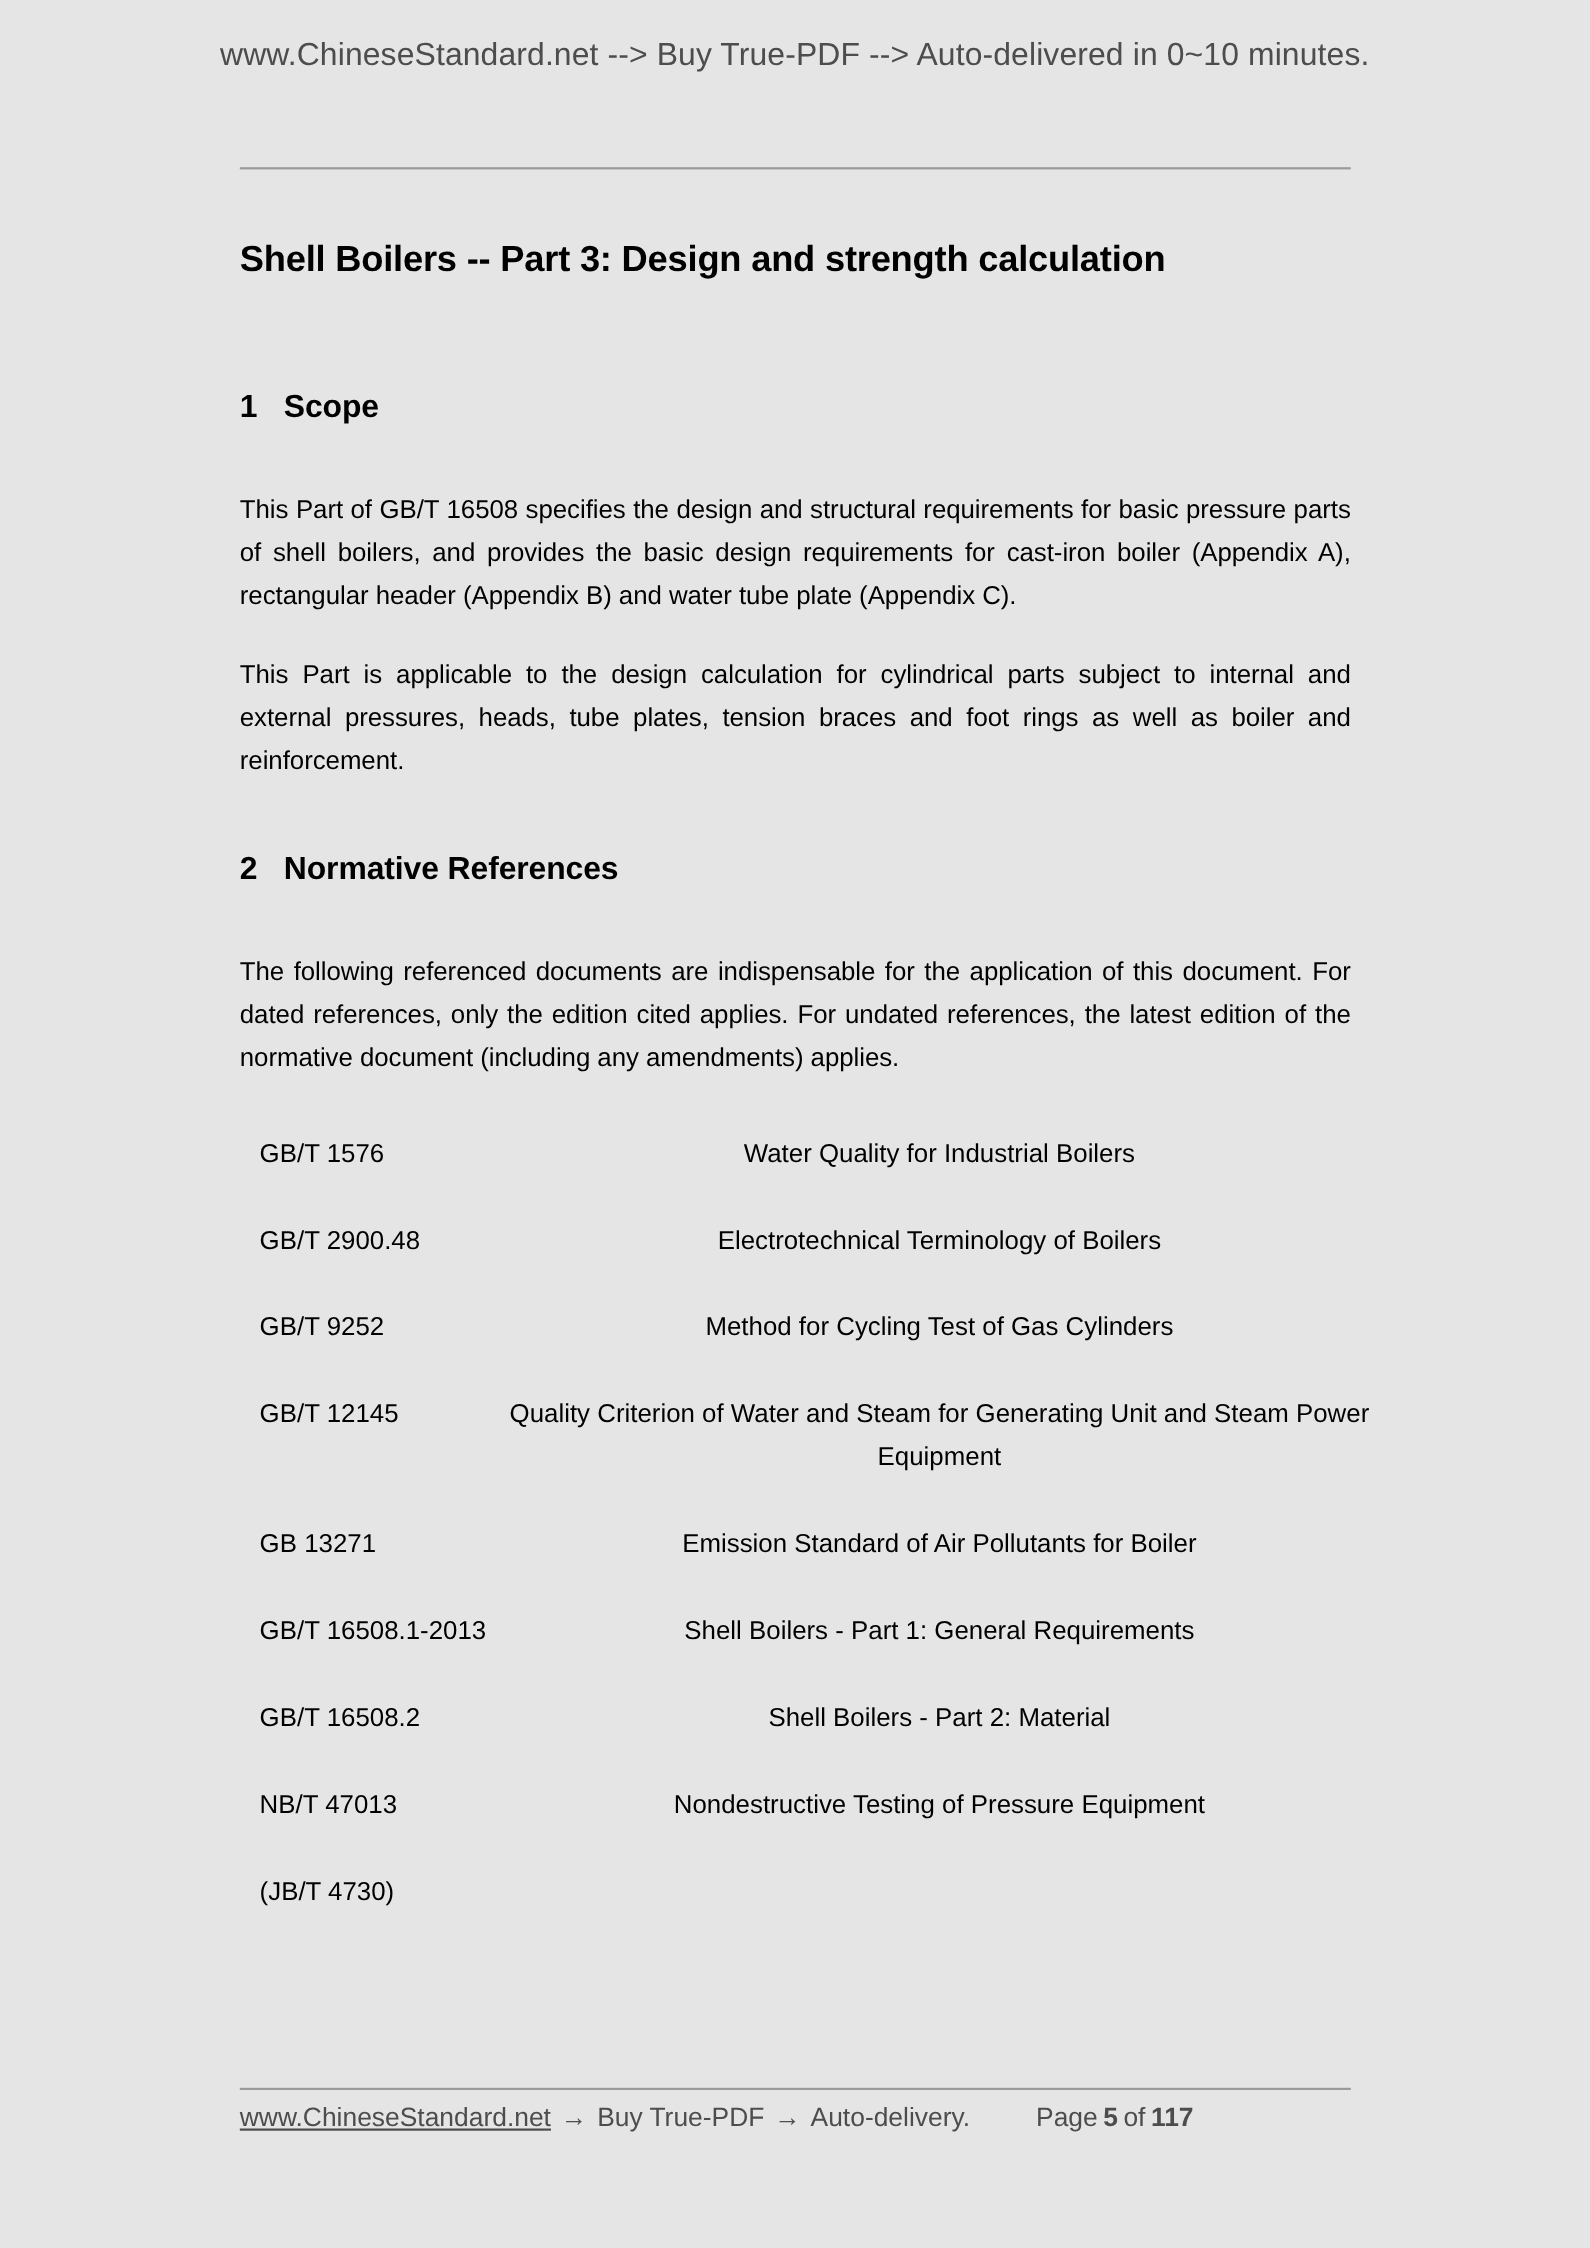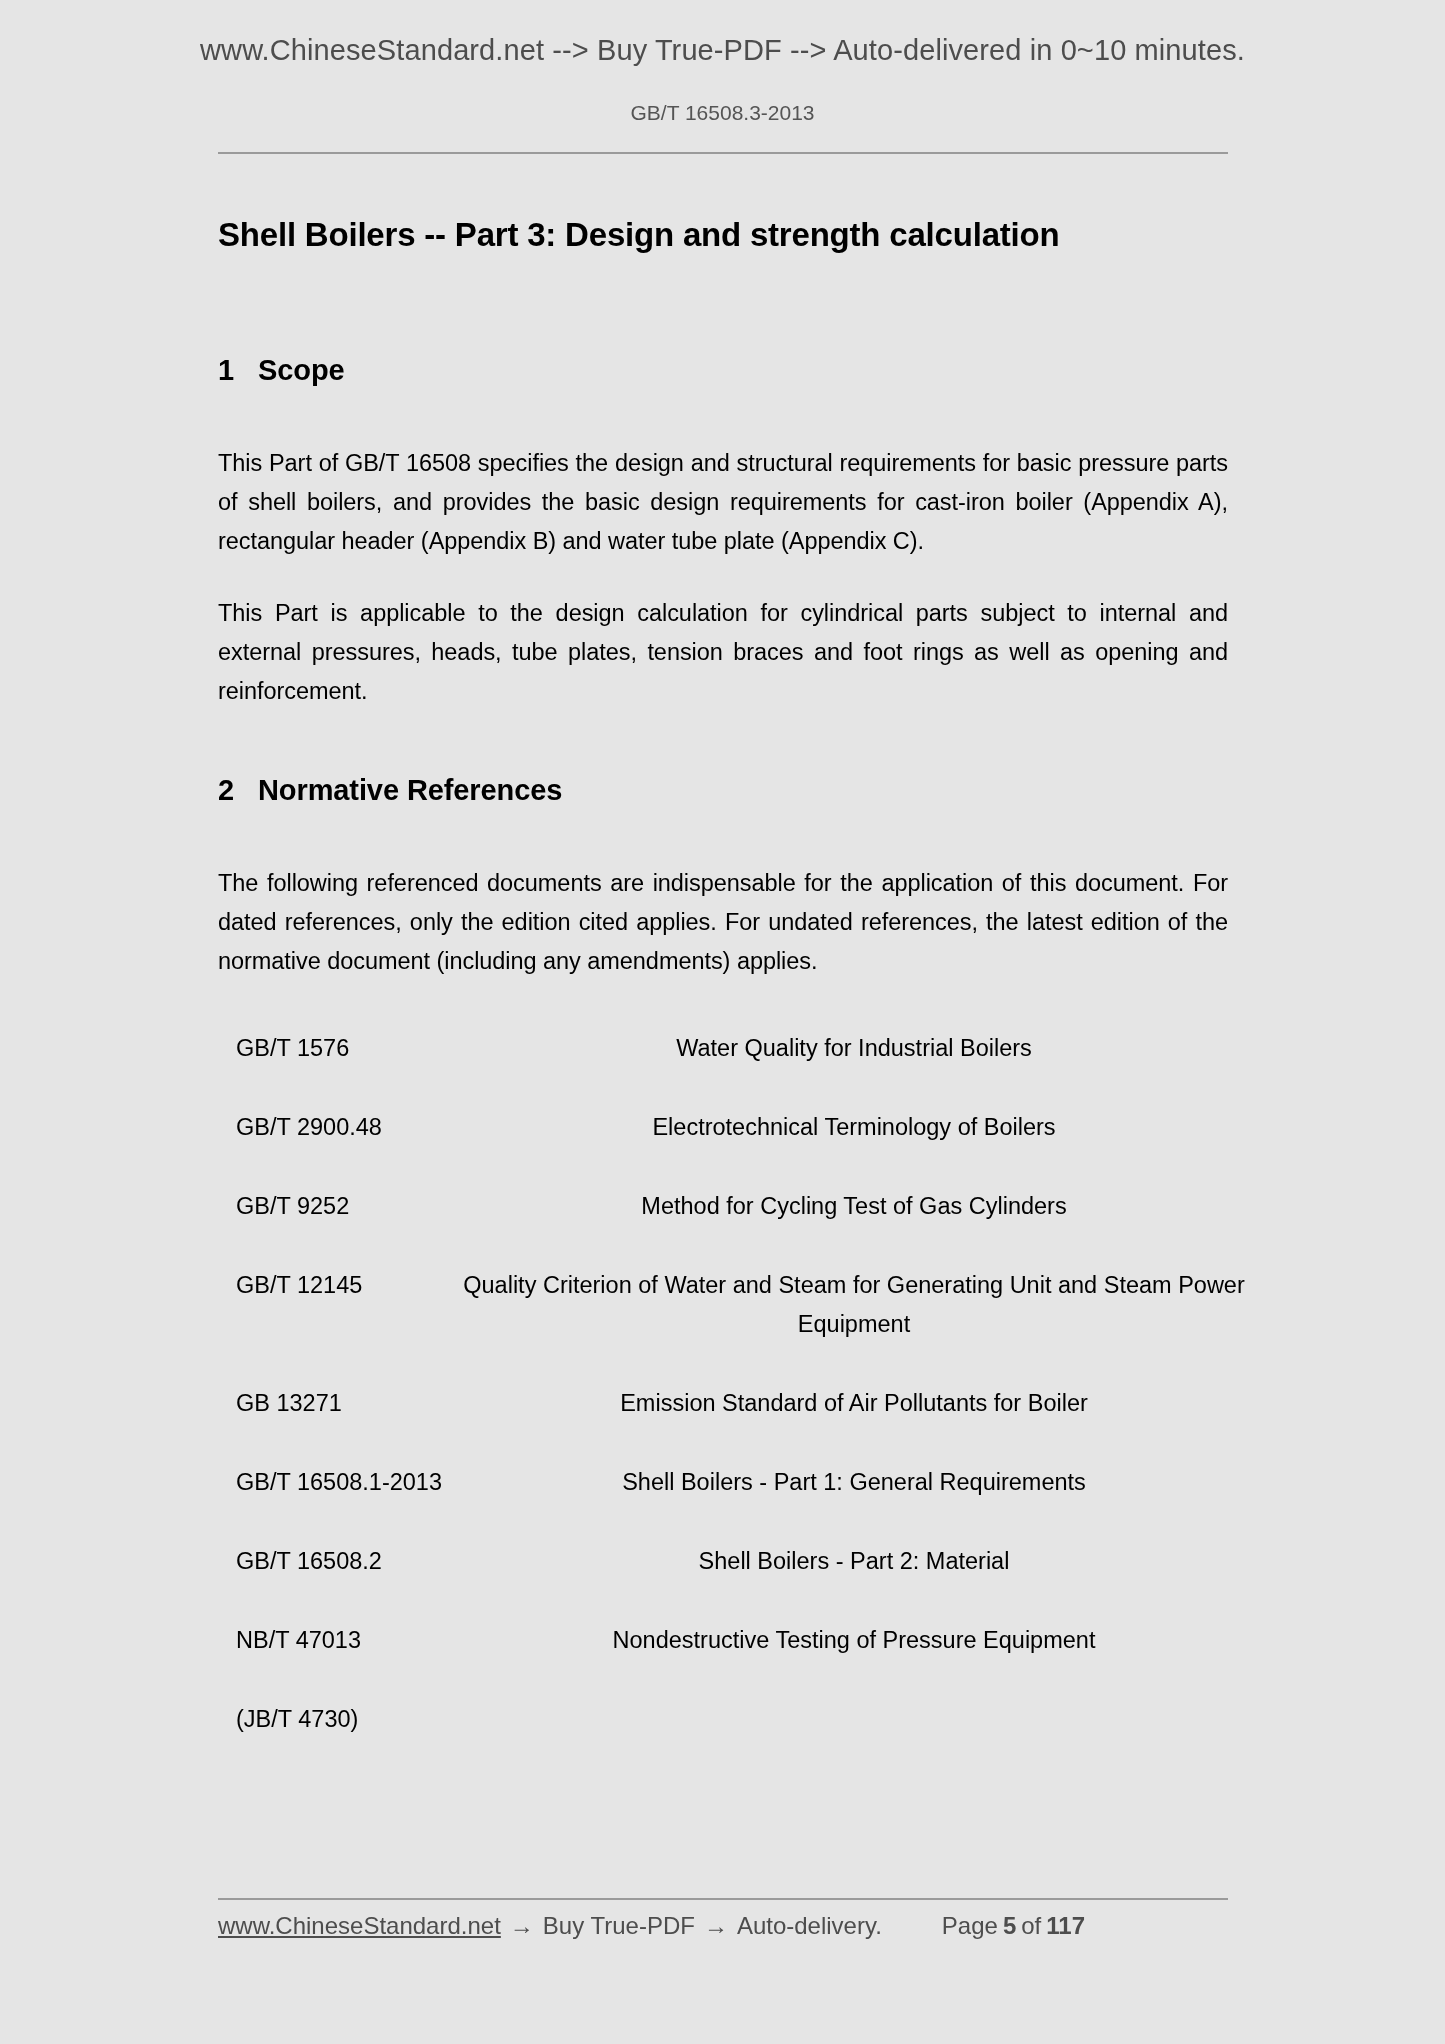--- a/index.html
+++ b/index.html
@@ -158,41 +158,40 @@
   }
   .footer .pn { font-weight: bold; padding: 0 5px; }
 </style>
 </head>
 <body>
 
 <div class="page">
 
   <div class="wm-header">www.ChineseStandard.net --&gt; Buy True-PDF --&gt; Auto-delivered in 0~10 minutes.</div>
 
-  <div class="doc-code">GB/T 16508.3-2013</div>
 
   <div class="rule-top"></div>
 
   <div class="content">
 
     <h1 class="doc-title">Shell Boilers -- Part 3: Design and strength calculation</h1>
 
     <div class="sp-after-title"></div>
 
     <h2 class="sec-heading">
       <span class="num">1</span><span>Scope</span>
     </h2>
 
     <div class="sp-after-scope-h"></div>
 
     <p class="para">This Part of GB/T 16508 specifies the design and structural requirements for basic pressure parts of shell boilers, and provides the basic design requirements for cast-iron boiler (Appendix A), rectangular header (Appendix B) and water tube plate (Appendix C).</p>
 
     <div class="sp-para-gap"></div>
 
-    <p class="para">This Part is applicable to the design calculation for cylindrical parts subject to internal and external pressures, heads, tube plates, tension braces and foot rings as well as opening and reinforcement.</p>
+    <p class="para">This Part is applicable to the design calculation for cylindrical parts subject to internal and external pressures, heads, tube plates, tension braces and foot rings as well as boiler and reinforcement.</p>
 
     <div class="sp-before-sec2"></div>
 
     <h2 class="sec-heading">
       <span class="num">2</span><span>Normative References</span>
     </h2>
 
     <div class="sp-after-sec2-h"></div>
 
     <p class="para">The following referenced documents are indispensable for the application of this document. For dated references, only the edition cited applies. For undated references, the latest edition of the normative document (including any amendments) applies.</p>

